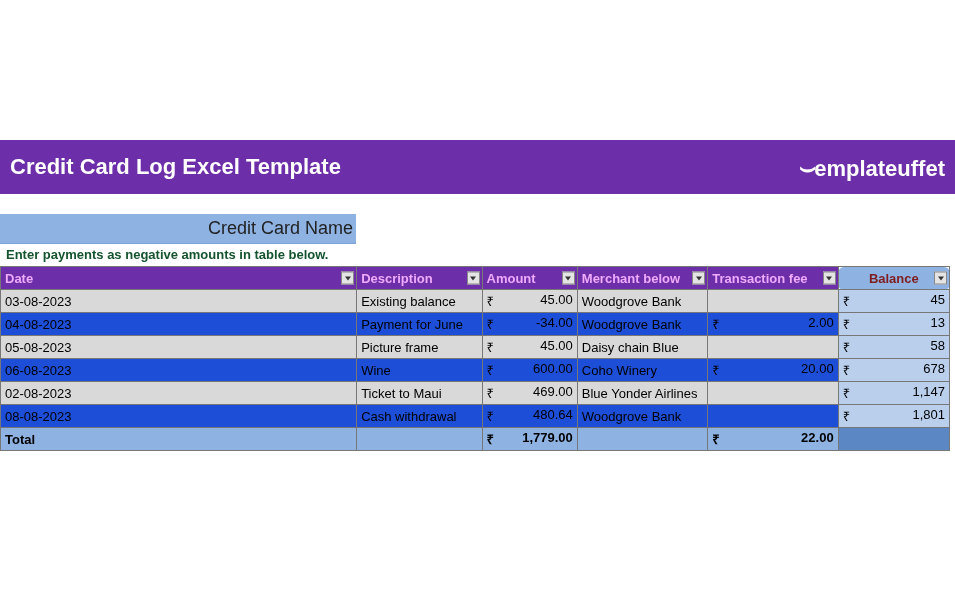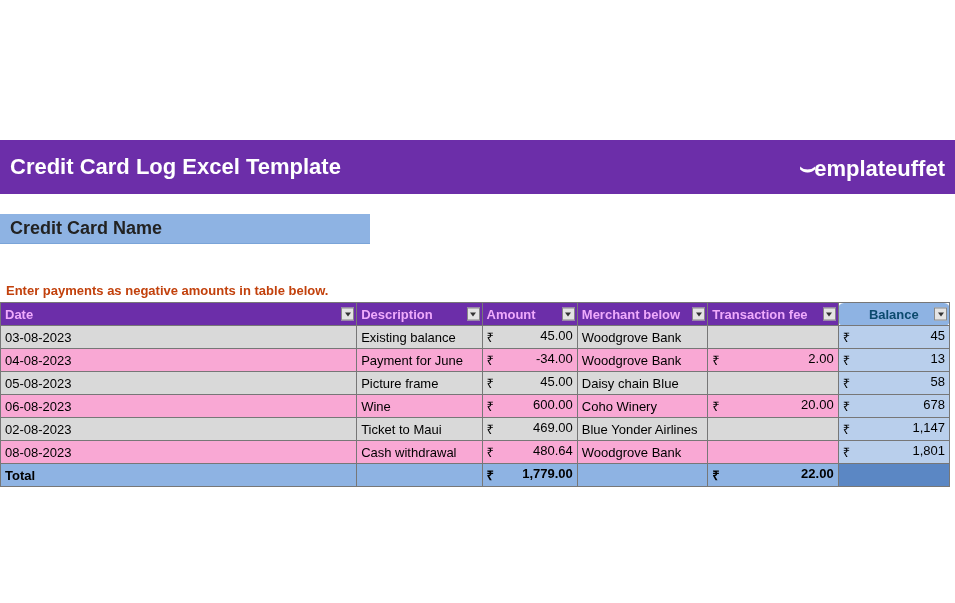--- a/index.html
+++ b/index.html
@@ -40,33 +40,33 @@
     font-size: 26px;
     line-height: 1;
     margin-right: -2px;
   }
   .gap20 { height: 20px; }
   .card-name-row {
     display: flex;
   }
   .card-name-box {
     background: #8eb3e3;
-    padding: 4px 10px;
+    padding: 4px 3px;
     font-size: 18px;
-    font-weight: bold;
+    font-weight: normal;
     color: #222;
     width: 350px;
     border-bottom: 1px solid #7aa4d8;
+    text-align: right;
   }
   .instruction {
     padding: 3px 6px 4px;
     font-size: 13px;
     font-weight: bold;
-    color: #c2410c;
-    margin-top: 36px;
+    color: #14532d;
   }
   table.grid {
     border-collapse: collapse;
     width: 950px;
     table-layout: fixed;
   }
   table.grid td, table.grid th {
     border: 1px solid #777;
     padding: 2px 4px;
     font-size: 13px;
@@ -76,21 +76,21 @@
   }
   th {
     background: #6c2ea9;
     color: #f0abfc;
     font-weight: bold;
     text-align: left;
     white-space: nowrap;
   }
   th.balance-head {
     background: #8eb3e3;
-    color: #0c4a6e;
+    color: #7f1d1d;
     text-align: center;
     font-size: 16px;
     border-radius: 6px;
   }
   .filter-btn {
     position: absolute;
     right: 2px;
     top: 50%;
     transform: translateY(-50%);
     width: 13px;
@@ -102,21 +102,21 @@
     justify-content: center;
     box-sizing: border-box;
   }
   .filter-btn::after {
     content: "";
     border-left: 3px solid transparent;
     border-right: 3px solid transparent;
     border-top: 4px solid #333;
   }
   .row-odd td { background: #d9d9d9; }
-  .row-even td { background: #f9a8d4; }
+  .row-even td { background: #1d4ed8; }
   td.balance-cell { background: #b9cfec !important; }
   tr.total-row td { background: #8eb3e3; font-weight: bold; }
   tr.total-row td.balance-total { background: #5b87c4; }
   .amount-cell { text-align: right; white-space: nowrap; }
   .curr-wrap { display: flex; justify-content: space-between; }
   .curr-sym { }
   .curr-val { text-align: left; }
 </style>
 </head>
 <body>

